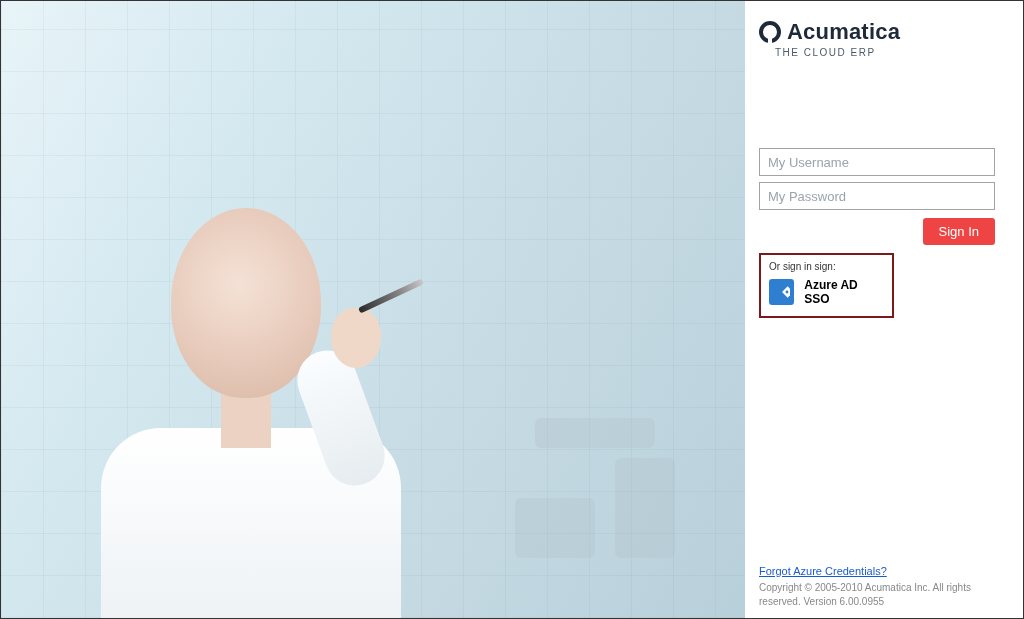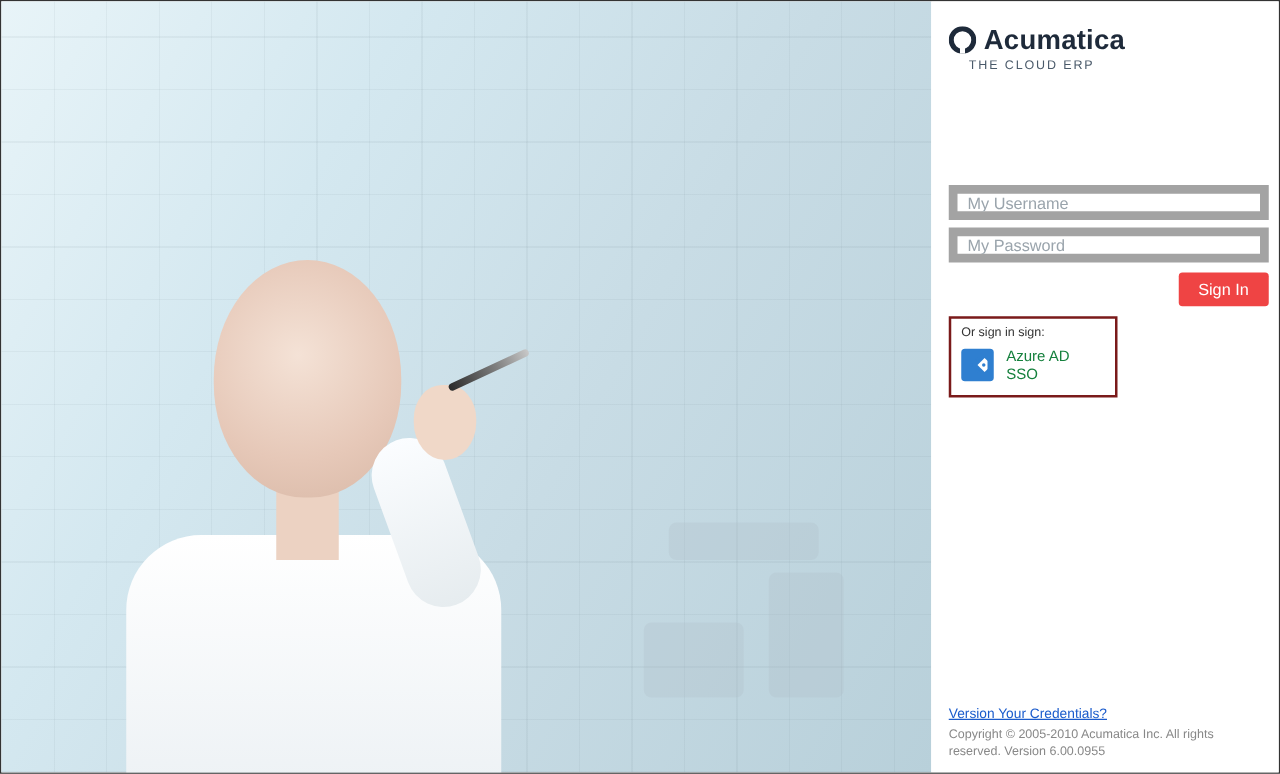--- a/index.html
+++ b/index.html
@@ -113,24 +113,25 @@
       border-radius: 6px;
     }
     .lab .a { width: 80px; height: 60px; bottom: 0; left: 0; }
     .lab .b { width: 60px; height: 100px; bottom: 0; left: 100px; }
     .lab .c { width: 120px; height: 30px; bottom: 110px; left: 20px; }
 
     
     .panel {
       width: 278px;
       background: #ffffff;
-      padding: 18px 8px 12px 14px;
+      padding: 18px 28px 12px 14px;
       display: flex;
       flex-direction: column;
       position: relative;
+      border-radius: 23px;
     }
     .logo-block { margin-bottom: 90px; }
     .logo-row { display: flex; align-items: center; gap: 6px; }
     .logo-mark {
       width: 22px; height: 22px;
       display: inline-flex; align-items: center; justify-content: center;
     }
     .logo-mark svg { display: block; }
     .logo-text {
       font-size: 22px;
@@ -141,21 +142,21 @@
     .logo-tagline {
       font-size: 10px;
       letter-spacing: 1.5px;
       color: #4a5a6a;
       margin-left: 16px;
       margin-top: 2px;
     }
     .form-field {
       width: 100%;
       height: 28px;
-      border: 7px solid #a3a3a3;
+      border: 1px solid #a3a3a3;
       padding: 0 8px;
       font-size: 13px;
       color: #333;
       margin-bottom: 6px;
       outline: none;
     }
     .form-field::placeholder { color: #9aa4ac; }
     .btn-signin {
       align-self: flex-end;
       background: #ef4444;
@@ -186,22 +187,22 @@
     }
     .sso-icon {
       width: 26px; height: 26px;
       background: #2f7fd0;
       border-radius: 3px;
       display: flex; align-items: center; justify-content: center;
       color: #fff;
     }
     .sso-text {
       font-size: 12px;
-      font-weight: 400;
-      color: #15803d;
+      font-weight: 700;
+      color: #000000;
     }
     .footer {
       position: absolute;
       left: 14px; right: 14px; bottom: 10px;
     }
     .forgot-link {
       font-size: 11px;
       color: #1a5bcc;
       text-decoration: underline;
       cursor: pointer;
@@ -264,17 +265,17 @@
             <circle cx="13" cy="8" r="1.4" fill="#2f7fd0"></circle>
             <circle cx="8" cy="13" r="1.4" fill="#2f7fd0"></circle>
             <circle cx="3" cy="8" r="1.4" fill="#2f7fd0"></circle>
           </svg>
         </span>
         <span class="sso-text">Azure AD SSO</span>
       </div>
     </div>
 
     <div class="footer">
-      <a class="forgot-link">Version Your Credentials?</a>
+      <a class="forgot-link">Forgot Azure Credentials?</a>
       <div class="copyright">Copyright © 2005-2010 Acumatica Inc. All rights reserved. Version 6.00.0955</div>
     </div>
   </div>
 </div>
 
 </body></html>

